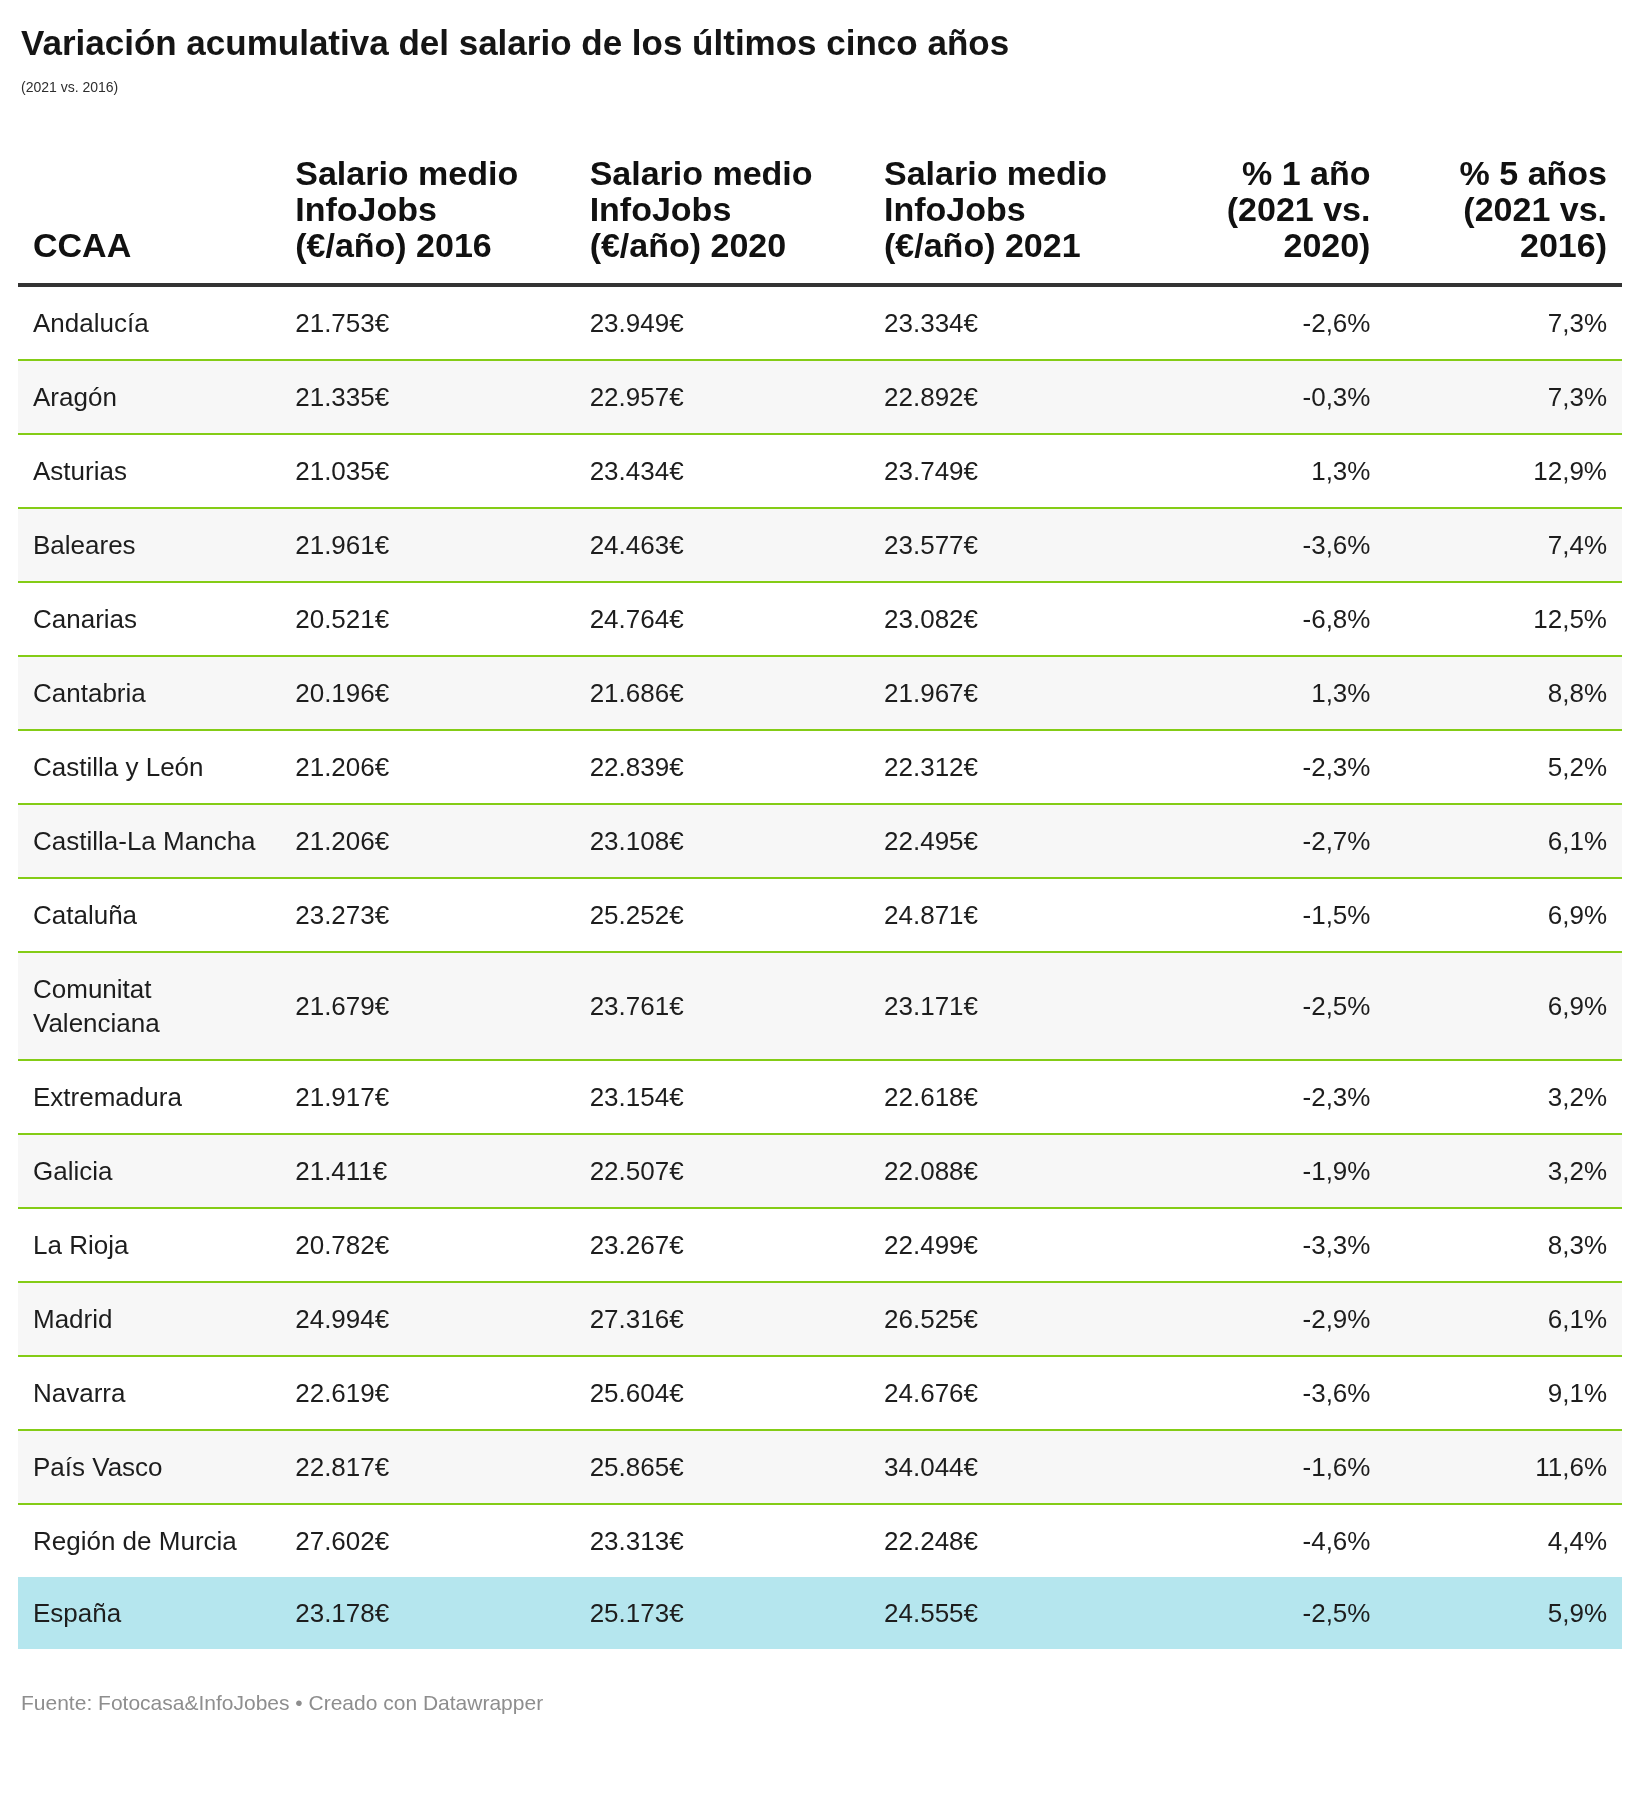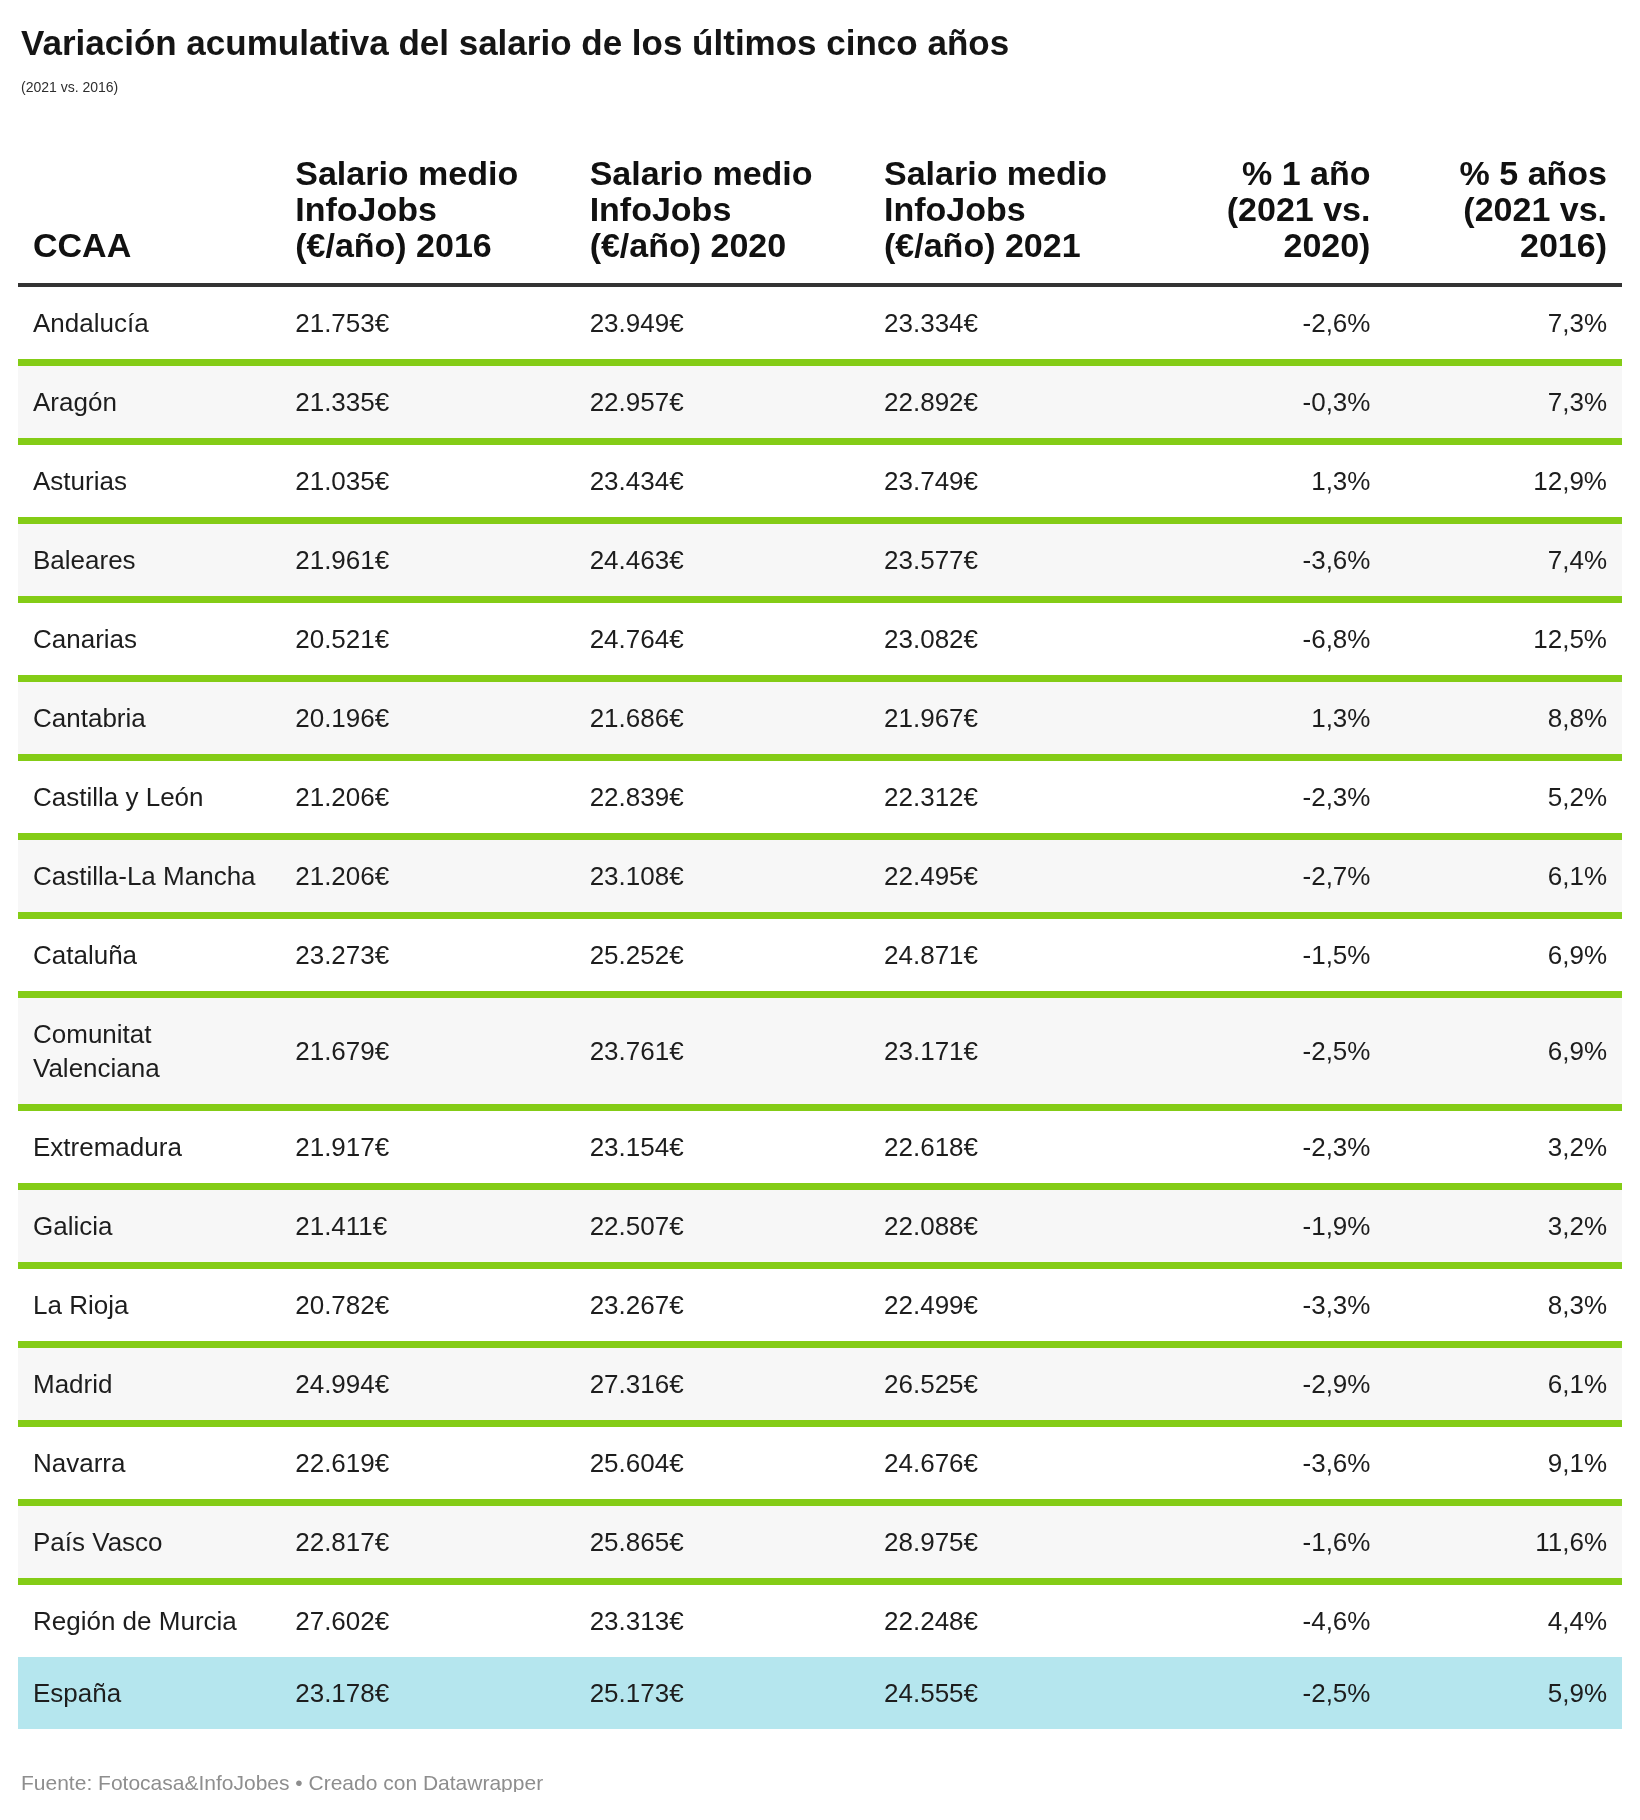--- a/index.html
+++ b/index.html
@@ -60,21 +60,21 @@
     vertical-align: middle;
     word-wrap: break-word;
   }
   table.data-table tbody tr {
     background: #ffffff;
   }
   table.data-table tbody tr:nth-child(even) {
     background: #f7f7f7;
   }
   table.data-table tbody tr + tr {
-    border-top: 7px solid #84cc16;
+    border-top: 2px solid #84cc16;
   }
   table.data-table tbody tr.highlight,
   table.data-table tbody tr.highlight:nth-child(even) {
     background: var(--highlight-color, #b5e6ee);
     border-top: none;
   }
   table.data-table tbody tr.highlight td {
     font-weight: normal;
   }
   .align-right {
@@ -231,21 +231,21 @@
           <td>22.619€</td>
           <td>25.604€</td>
           <td>24.676€</td>
           <td class="align-right">-3,6%</td>
           <td class="align-right">9,1%</td>
         </tr>
         <tr>
           <td>País Vasco</td>
           <td>22.817€</td>
           <td>25.865€</td>
-          <td>28.975€</td>
+          <td>34.044€</td>
           <td class="align-right">-1,6%</td>
           <td class="align-right">11,6%</td>
         </tr>
         <tr>
           <td>Región de Murcia</td>
           <td>27.602€</td>
           <td>23.313€</td>
           <td>22.248€</td>
           <td class="align-right">-4,6%</td>
           <td class="align-right">4,4%</td>

